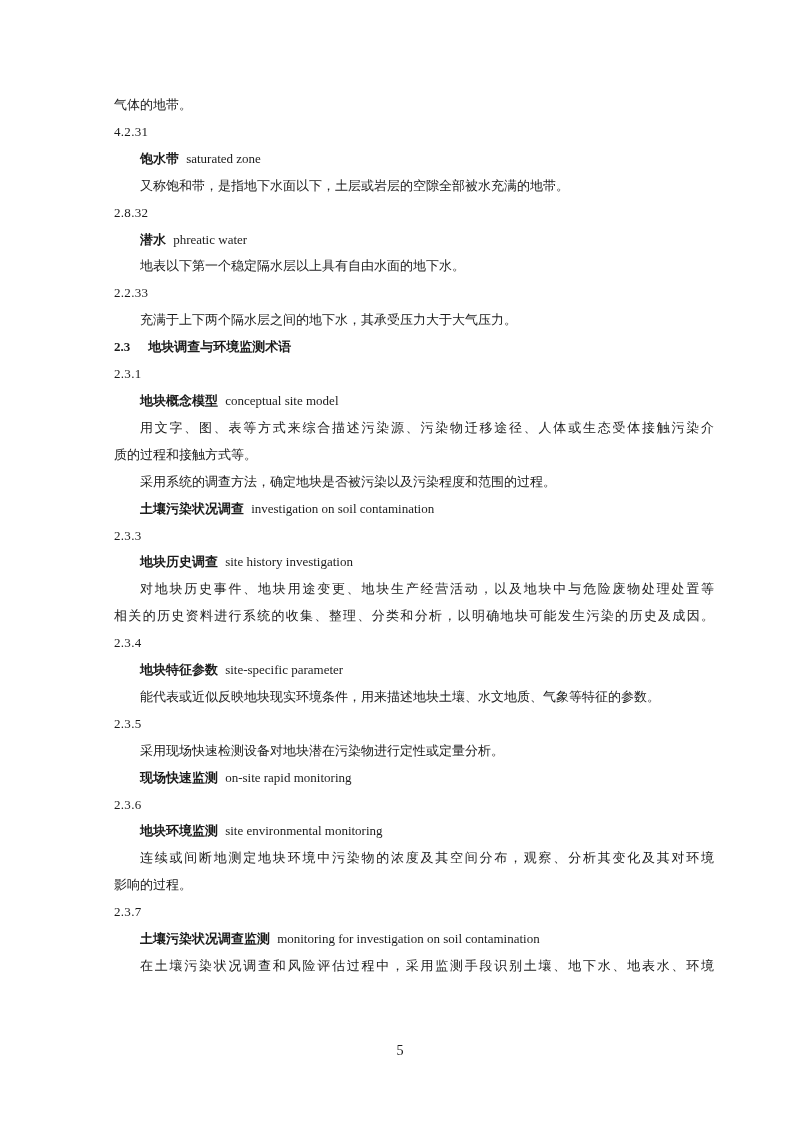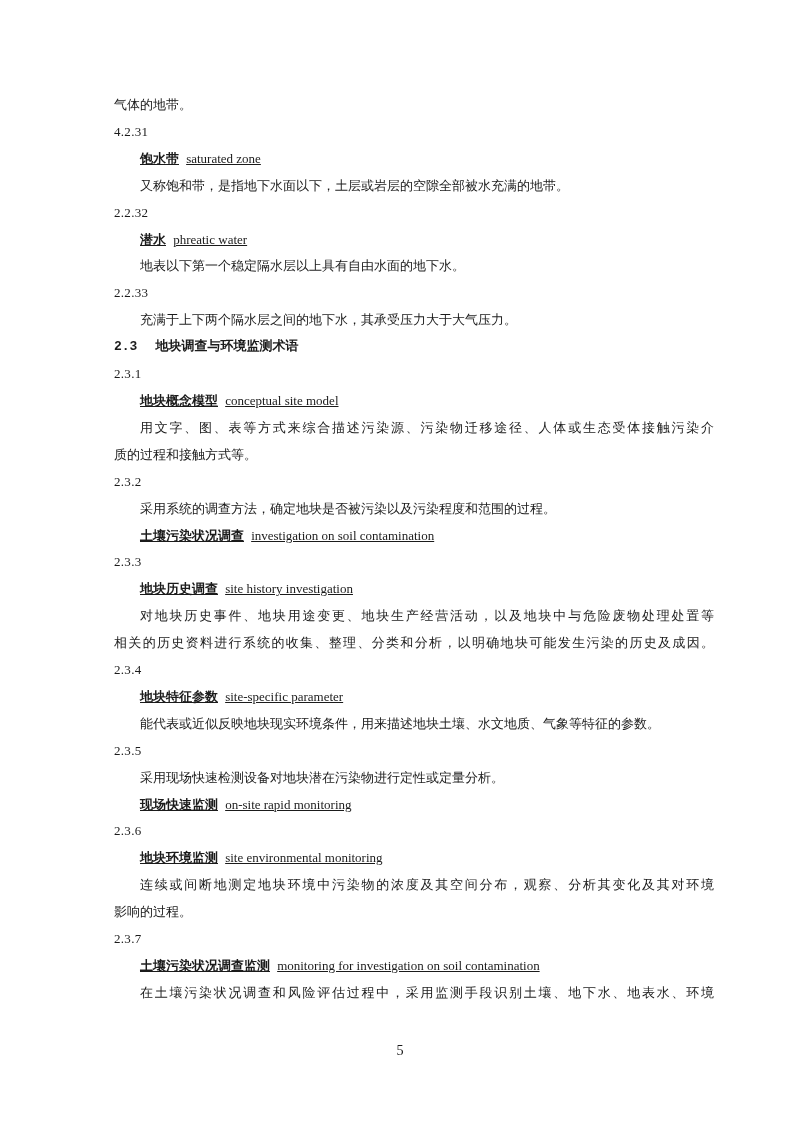--- a/index.html
+++ b/index.html
@@ -17,30 +17,30 @@
   }
   .content {
     position: absolute;
     left: 114px; top: 92px;
     width: 600px;
     font-size: 13px;
     line-height: 26.9px;
   }
   .line { min-height: 26.9px; }
   .clause-no { letter-spacing: 0.3px; }
-  .term-line { padding-left: 2em; text-decoration: underline; }
+  .term-line { padding-left: 2em; }
   .term-zh {
     font-family: "Liberation Sans", "DejaVu Sans", sans-serif;
     font-weight: 700;
   }
   .term-en { margin-left: 0.55em; }
   .def.indent { text-indent: 2em; }
   .def.fill { text-align: justify; text-align-last: justify; }
   .section-heading {
-    font-family: Liberation Mono, monospace;
+    font-family: Liberation Serif, serif;
     font-weight: 700;
   }
   .sec-no { margin-right: 18px; }
   .footer {
     position: absolute;
     top: 1040px; left: 0;
     width: 800px;
     text-align: center;
     font-size: 14.2px;
     line-height: 20px;
@@ -54,41 +54,40 @@
 
     <div class="line def">气体的地带。</div>
 
     <div class="entry">
       <div class="line clause-no">4.2.31</div>
       <div class="line term-line"><span class="term-zh">饱水带</span><span class="term-en">saturated zone</span></div>
       <div class="line def indent">又称饱和带，是指地下水面以下，土层或岩层的空隙全部被水充满的地带。</div>
     </div>
 
     <div class="entry">
-      <div class="line clause-no">2.2.32</div>
+      <div class="line clause-no">2.8.32</div>
       <div class="line term-line"><span class="term-zh">潜水</span><span class="term-en">phreatic water</span></div>
       <div class="line def indent">地表以下第一个稳定隔水层以上具有自由水面的地下水。</div>
     </div>
 
     <div class="entry">
       <div class="line clause-no">2.2.33</div>
       <div class="line def indent">充满于上下两个隔水层之间的地下水，其承受压力大于大气压力。</div>
     </div>
 
     <div class="line section-heading"><span class="sec-no">2.3</span><span class="sec-title">地块调查与环境监测术语</span></div>
 
     <div class="entry">
       <div class="line clause-no">2.3.1</div>
       <div class="line term-line"><span class="term-zh">地块概念模型</span><span class="term-en">conceptual site model</span></div>
       <div class="line def indent fill">用文字、图、表等方式来综合描述污染源、污染物迁移途径、人体或生态受体接触污染介</div>
       <div class="line def">质的过程和接触方式等。</div>
     </div>
 
     <div class="entry">
-      <div class="line clause-no">2.3.2</div>
       <div class="line def indent">采用系统的调查方法，确定地块是否被污染以及污染程度和范围的过程。</div>
       <div class="line term-line"><span class="term-zh">土壤污染状况调查</span><span class="term-en">investigation on soil contamination</span></div>
     </div>
 
     <div class="entry">
       <div class="line clause-no">2.3.3</div>
       <div class="line term-line"><span class="term-zh">地块历史调查</span><span class="term-en">site history investigation</span></div>
       <div class="line def indent fill">对地块历史事件、地块用途变更、地块生产经营活动，以及地块中与危险废物处理处置等</div>
       <div class="line def fill">相关的历史资料进行系统的收集、整理、分类和分析，以明确地块可能发生污染的历史及成因。</div>
     </div>

